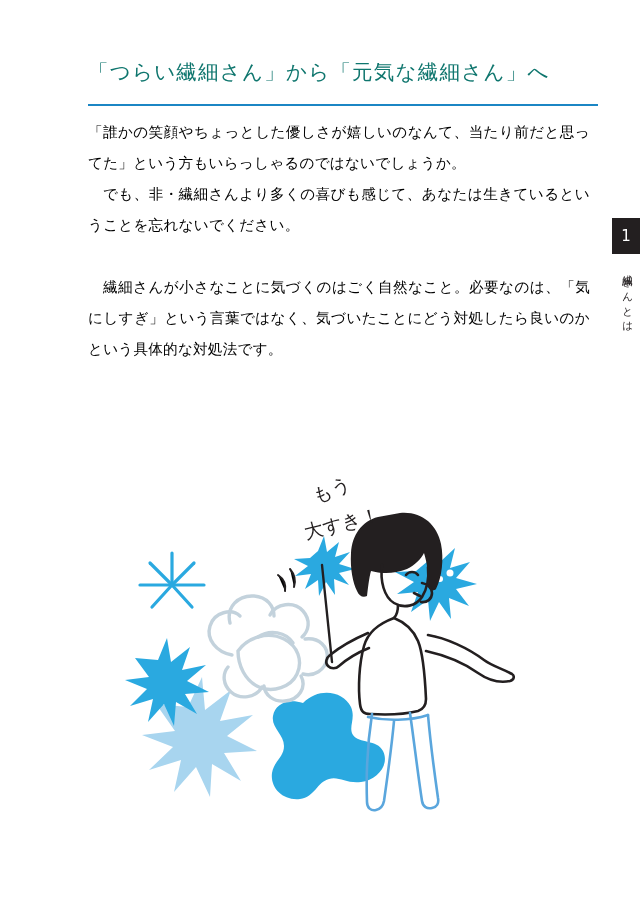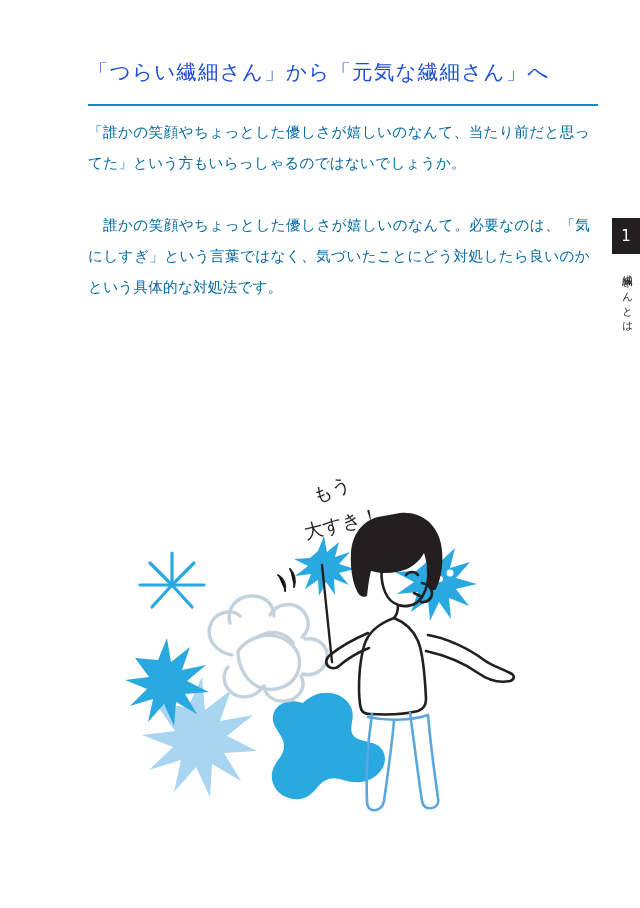--- a/index.html
+++ b/index.html
@@ -25,21 +25,21 @@
 
   
   .heading-wrap {
     position: absolute;
     left: 88px;
     top: 58px;
     width: 510px;
   }
   .heading {
     font-size: 20.5px;
-    color: #1d4ed8;
+    color: #0f766e;
     letter-spacing: 0.06em;
     white-space: nowrap;
     padding-bottom: 9px;
     font-family: "DejaVu Sans", "Liberation Sans", sans-serif;
     font-weight: 500;
   }
   .heading-rule {
     position: absolute;
     left: 0;
     top: 46px;
@@ -52,21 +52,21 @@
   .body-col {
     position: absolute;
     left: 88px;
     top: 116px;
     width: 502px;
   }
   p.para {
     margin: 0;
     font-size: 14.6px;
     line-height: 2.13;
-    color: #0369a1;
+    color: #000000;
     letter-spacing: 0.015em;
     font-family: "DejaVu Sans", "Liberation Sans", sans-serif;
     text-align: justify;
   }
   .gap {
     height: 31px;
   }
 
   
   .side-tab {
@@ -110,22 +110,23 @@
 
 <div class="page">
 
   <div class="heading-wrap">
     <div class="heading">「つらい繊細さん」から「元気な繊細さん」へ</div>
     <div class="heading-rule"></div>
   </div>
 
   <div class="body-col">
     <p class="para">「誰かの笑顔やちょっとした優しさが嬉しいのなんて、当たり前だと思ってた」という方もいらっしゃるのではないでしょうか。</p>
+    <p class="para">　でも、非・繊細さんより多くの喜びも感じて、あなたは生きているということを忘れないでください。</p>
     <div class="gap"></div>
-    <p class="para">　誰かの笑顔やちょっとした優しさが嬉しいのなんて。必要なのは、「気にしすぎ」という言葉ではなく、気づいたことにどう対処したら良いのかという具体的な対処法です。</p>
+    <p class="para">　繊細さんが小さなことに気づくのはごく自然なこと。必要なのは、「気にしすぎ」という言葉ではなく、気づいたことにどう対処したら良いのかという具体的な対処法です。</p>
   </div>
 
   <div class="side-tab">1</div>
   <div class="side-label">繊細さんとは</div>
 
   <div class="illus">
     <svg width="450" height="400" viewBox="0 0 450 400" xmlns="http://www.w3.org/2000/svg">
 
       <g>
 

